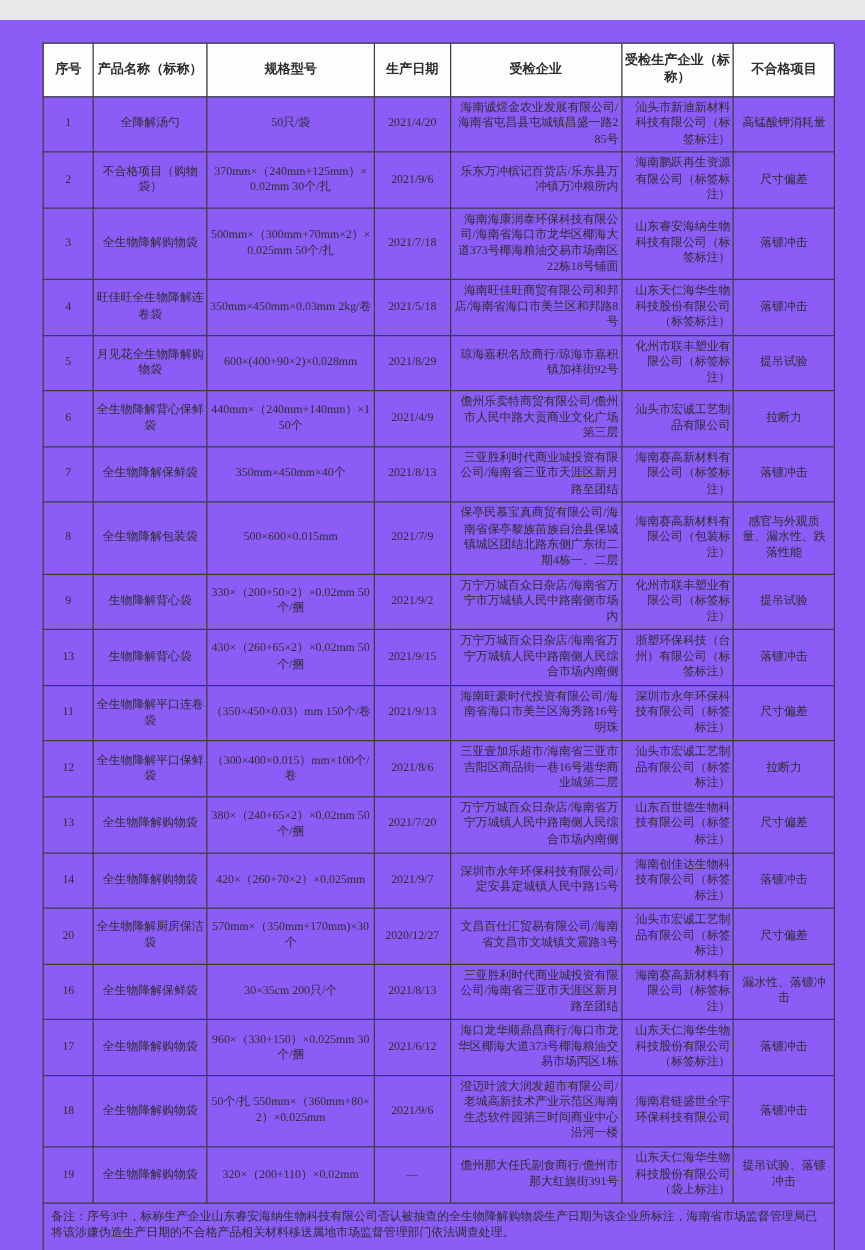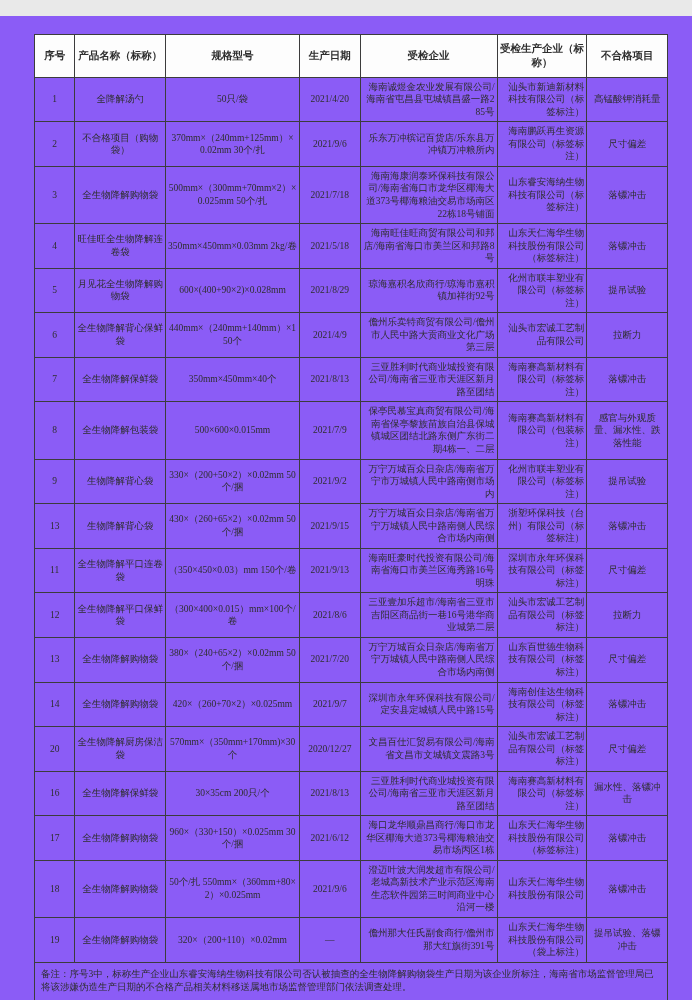--- a/index.html
+++ b/index.html
@@ -233,21 +233,21 @@
     <td class="l">山东天仁海华生物科技股份有限公司（标签标注）</td>
     <td class="c">落镖冲击</td>
   </tr>
 
   <tr>
     <td class="c">18</td>
     <td class="c">全生物降解购物袋</td>
     <td class="c">50个/扎  550mm×（360mm+80×2）×0.025mm</td>
     <td class="c">2021/9/6</td>
     <td class="l">澄迈叶波大润发超市有限公司/老城高新技术产业示范区海南生态软件园第三时间商业中心沿河一楼</td>
-    <td class="l">山东天仁海华生物科技股份有限公司</td>
+    <td class="l">海南君链盛世全宇环保科技有限公司</td>
     <td class="c">落镖冲击</td>
   </tr>
 
   <tr>
     <td class="c">19</td>
     <td class="c">全生物降解购物袋</td>
     <td class="c">320×（200+110）×0.02mm</td>
     <td class="c">—</td>
     <td class="l">儋州那大任氏副食商行/儋州市那大红旗街391号</td>
     <td class="l">山东天仁海华生物科技股份有限公司（袋上标注）</td>

